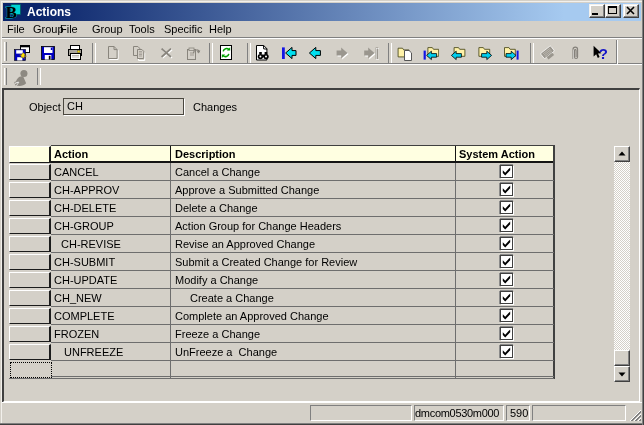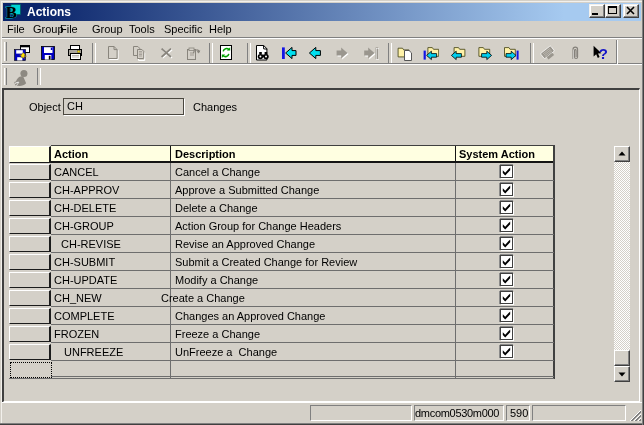--- a/index.html
+++ b/index.html
@@ -267,28 +267,28 @@
 <div class="hl" style="left:51px;top:270px;width:503px;background:#6e6e6e"></div>
 <div class="gcell" style="top:272px"></div>
 <div class="rtxt" style="left:54px;top:271px">CH-UPDATE</div>
 <div class="rtxt" style="left:175px;top:271px">Modify a Change</div>
 <div class="chk" style="top:273px"><svg width="11" height="11" viewBox="0 0 11 11">
       <path d="M1.8 4.2 L4.2 6.8 L9.2 1.4 L9.2 4.2 L4.2 9.6 L1.8 6.9 Z" fill="#000"></path>
     </svg></div>
 <div class="hl" style="left:51px;top:288px;width:503px;background:#6e6e6e"></div>
 <div class="gcell" style="top:290px"></div>
 <div class="rtxt" style="left:54px;top:289px">CH_NEW</div>
-<div class="rtxt" style="left:161px;top:289px">Create a Change</div>
+<div class="rtxt" style="left:190px;top:289px">Create a Change</div>
 <div class="chk" style="top:291px"><svg width="11" height="11" viewBox="0 0 11 11">
       <path d="M1.8 4.2 L4.2 6.8 L9.2 1.4 L9.2 4.2 L4.2 9.6 L1.8 6.9 Z" fill="#000"></path>
     </svg></div>
 <div class="hl" style="left:51px;top:306px;width:503px;background:#6e6e6e"></div>
 <div class="gcell" style="top:308px"></div>
 <div class="rtxt" style="left:54px;top:307px">COMPLETE</div>
-<div class="rtxt" style="left:175px;top:307px">Changes an Approved Change</div>
+<div class="rtxt" style="left:175px;top:307px">Complete an Approved Change</div>
 <div class="chk" style="top:309px"><svg width="11" height="11" viewBox="0 0 11 11">
       <path d="M1.8 4.2 L4.2 6.8 L9.2 1.4 L9.2 4.2 L4.2 9.6 L1.8 6.9 Z" fill="#000"></path>
     </svg></div>
 <div class="hl" style="left:51px;top:324px;width:503px;background:#6e6e6e"></div>
 <div class="gcell" style="top:326px"></div>
 <div class="rtxt" style="left:54px;top:325px">FROZEN</div>
 <div class="rtxt" style="left:175px;top:325px">Freeze a Change</div>
 <div class="chk" style="top:327px"><svg width="11" height="11" viewBox="0 0 11 11">
       <path d="M1.8 4.2 L4.2 6.8 L9.2 1.4 L9.2 4.2 L4.2 9.6 L1.8 6.9 Z" fill="#000"></path>
     </svg></div>

